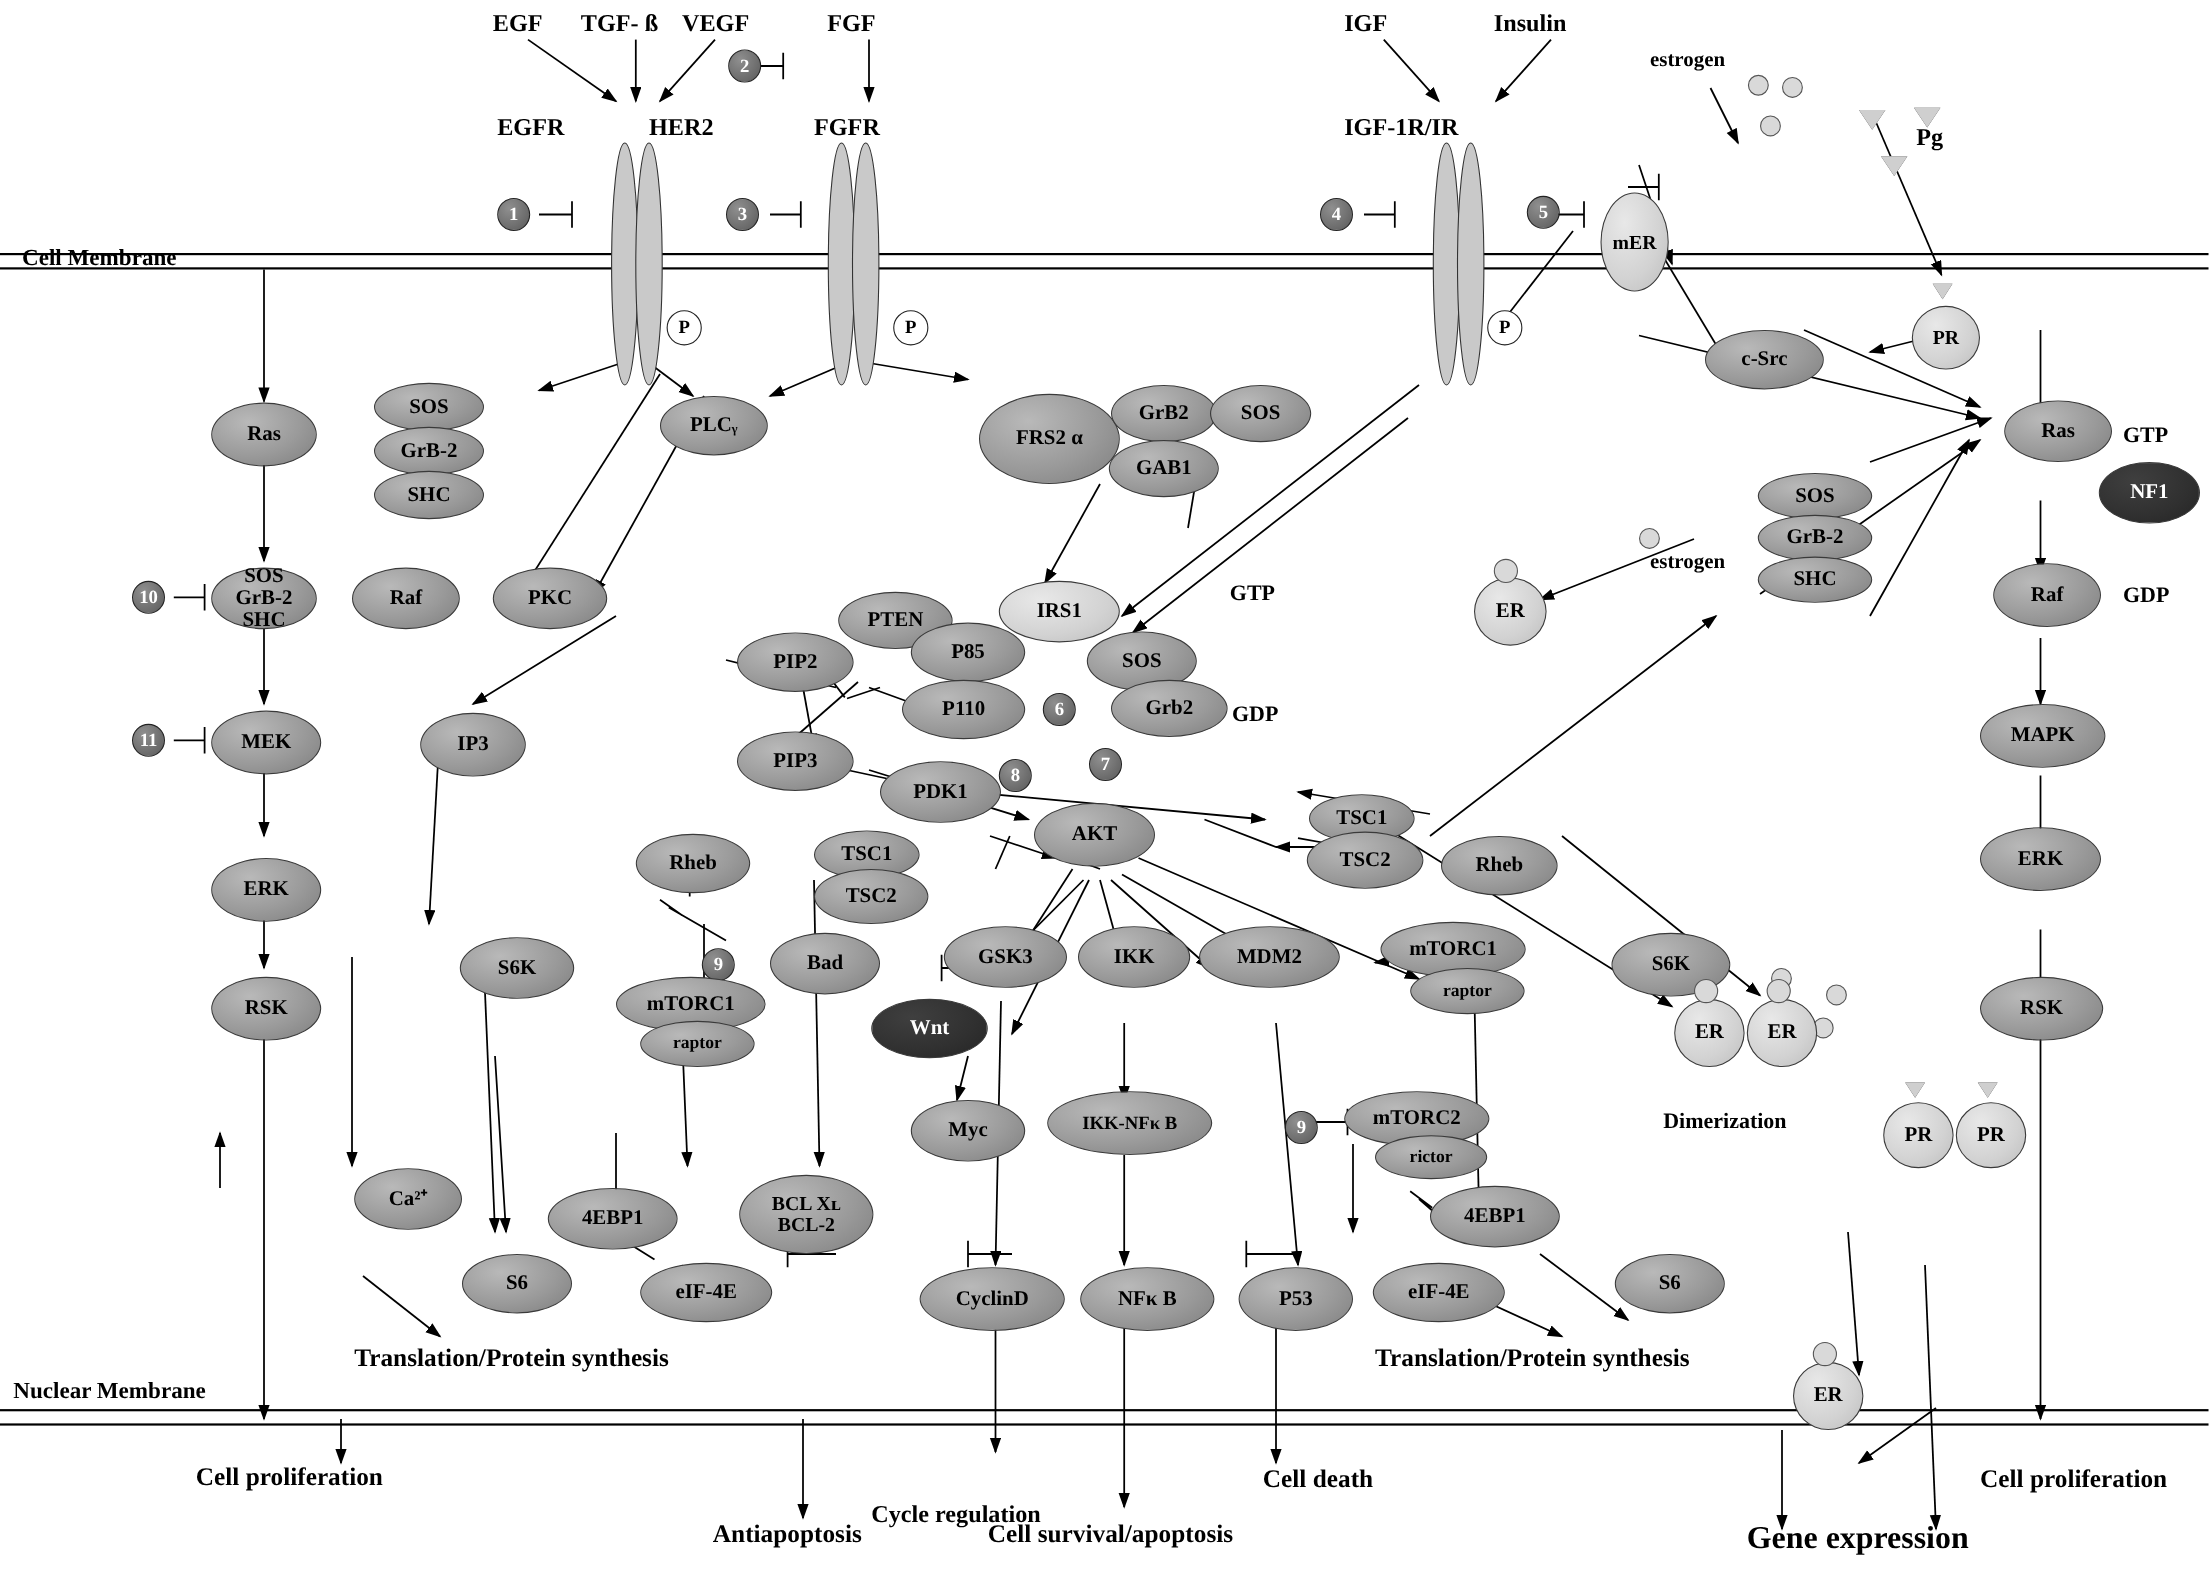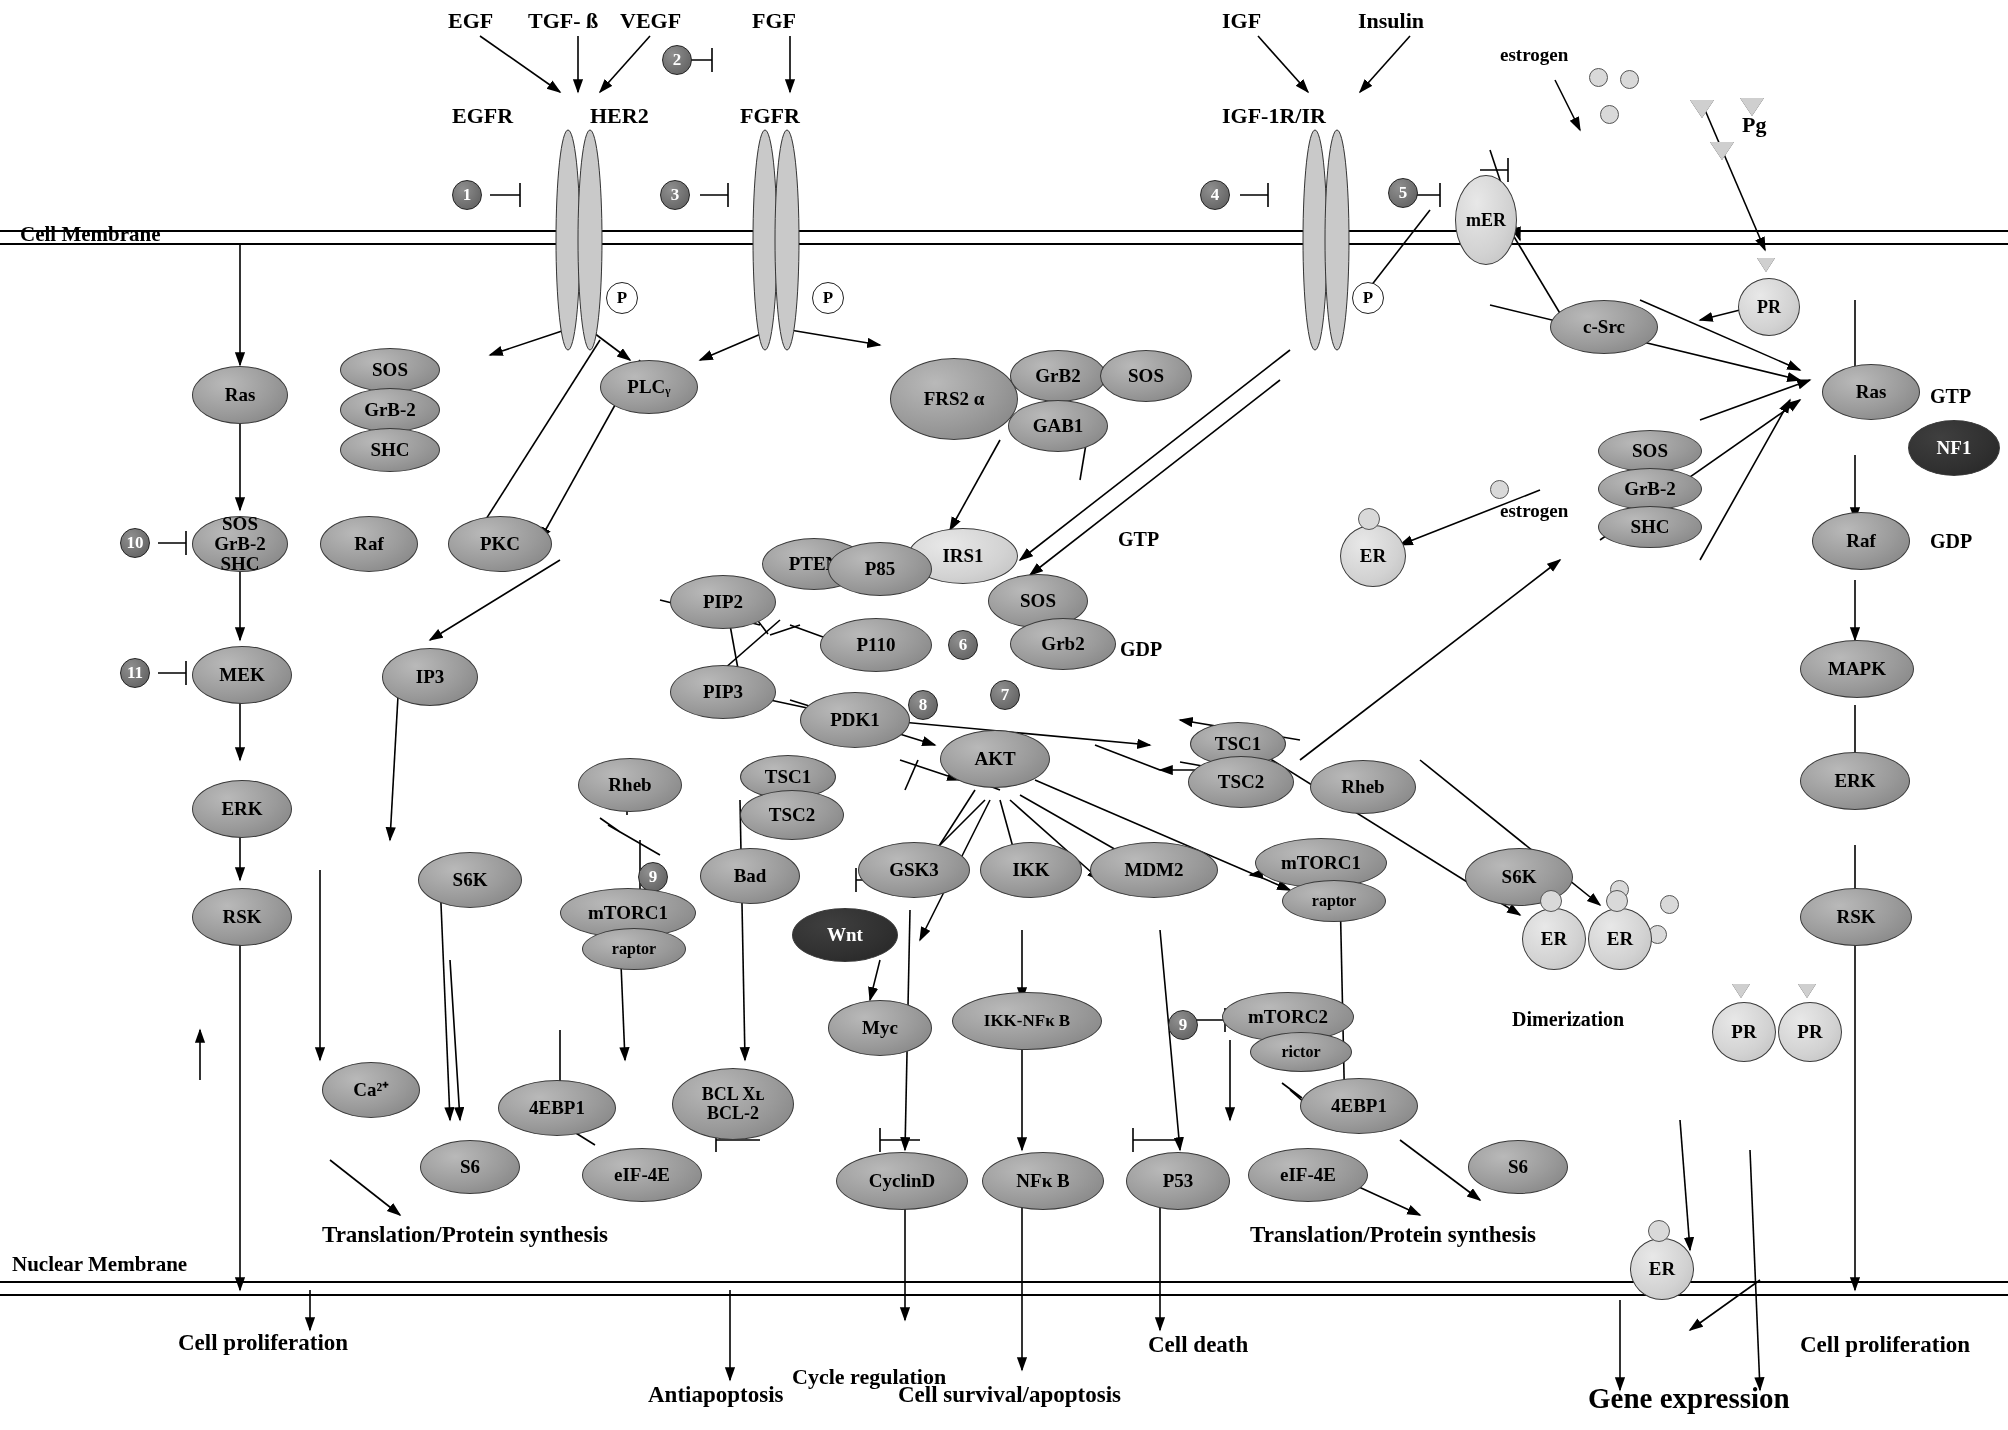--- a/index.html
+++ b/index.html
@@ -285,21 +285,21 @@
   <div class="node" style="left:192px;top:516px;width:96px;height:56px;">SOS
 GrB-2
 SHC</div>
   <div class="node" style="left:320px;top:516px;width:98px;height:56px;">Raf</div>
   <div class="node" style="left:448px;top:516px;width:104px;height:56px;">PKC</div>
 
   <div class="node" style="left:762px;top:538px;width:104px;height:52px;">PTEN</div>
   <div class="node light" style="left:908px;top:528px;width:110px;height:56px;">IRS1</div>
 
   <div class="node" style="left:670px;top:575px;width:106px;height:54px;">PIP2</div>
-  <div class="node" style="left:828px;top:542px;width:104px;height:54px;">P85</div>
+  <div class="node" style="left:828px;top:566px;width:104px;height:54px;">P85</div>
   <div class="node" style="left:820px;top:618px;width:112px;height:54px;">P110</div>
   <div class="node" style="left:988px;top:574px;width:100px;height:54px;">SOS</div>
   <div class="node" style="left:1010px;top:618px;width:106px;height:52px;">Grb2</div>
   <div class="plain" style="left:1118px;top:528px;font-size:20px;">GTP</div>
   <div class="plain" style="left:1120px;top:638px;font-size:20px;">GDP</div>
 
   <div class="node light" style="left:1340px;top:525px;width:66px;height:62px;">ER</div>
   <div class="dot" style="left:1358px;top:508px;width:20px;height:20px;"></div>
 
   <div class="node" style="left:1812px;top:512px;width:98px;height:58px;">Raf</div>

